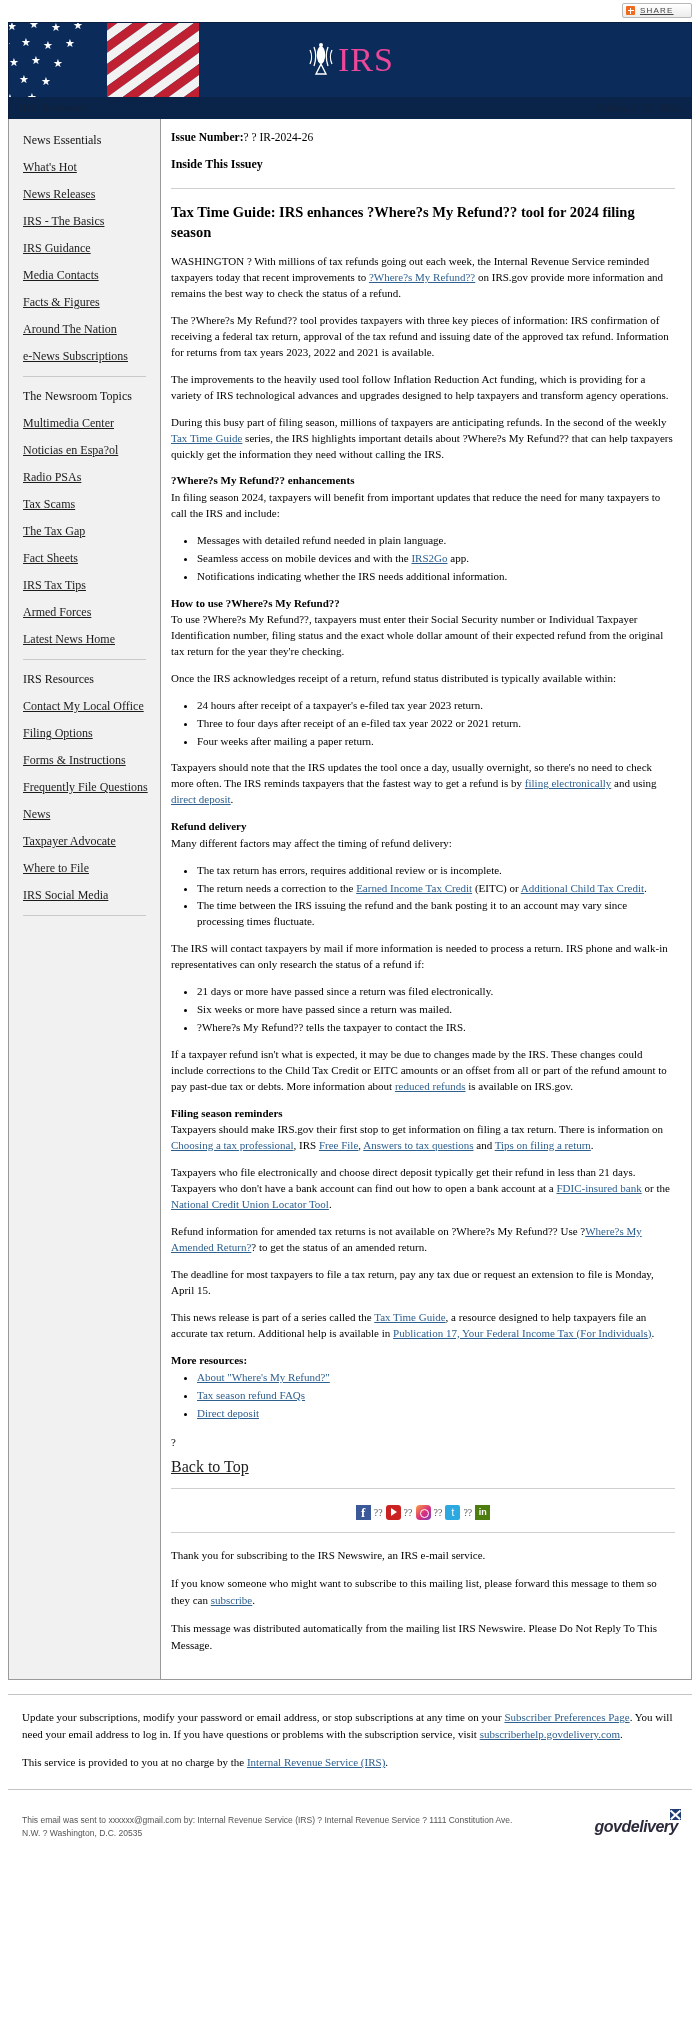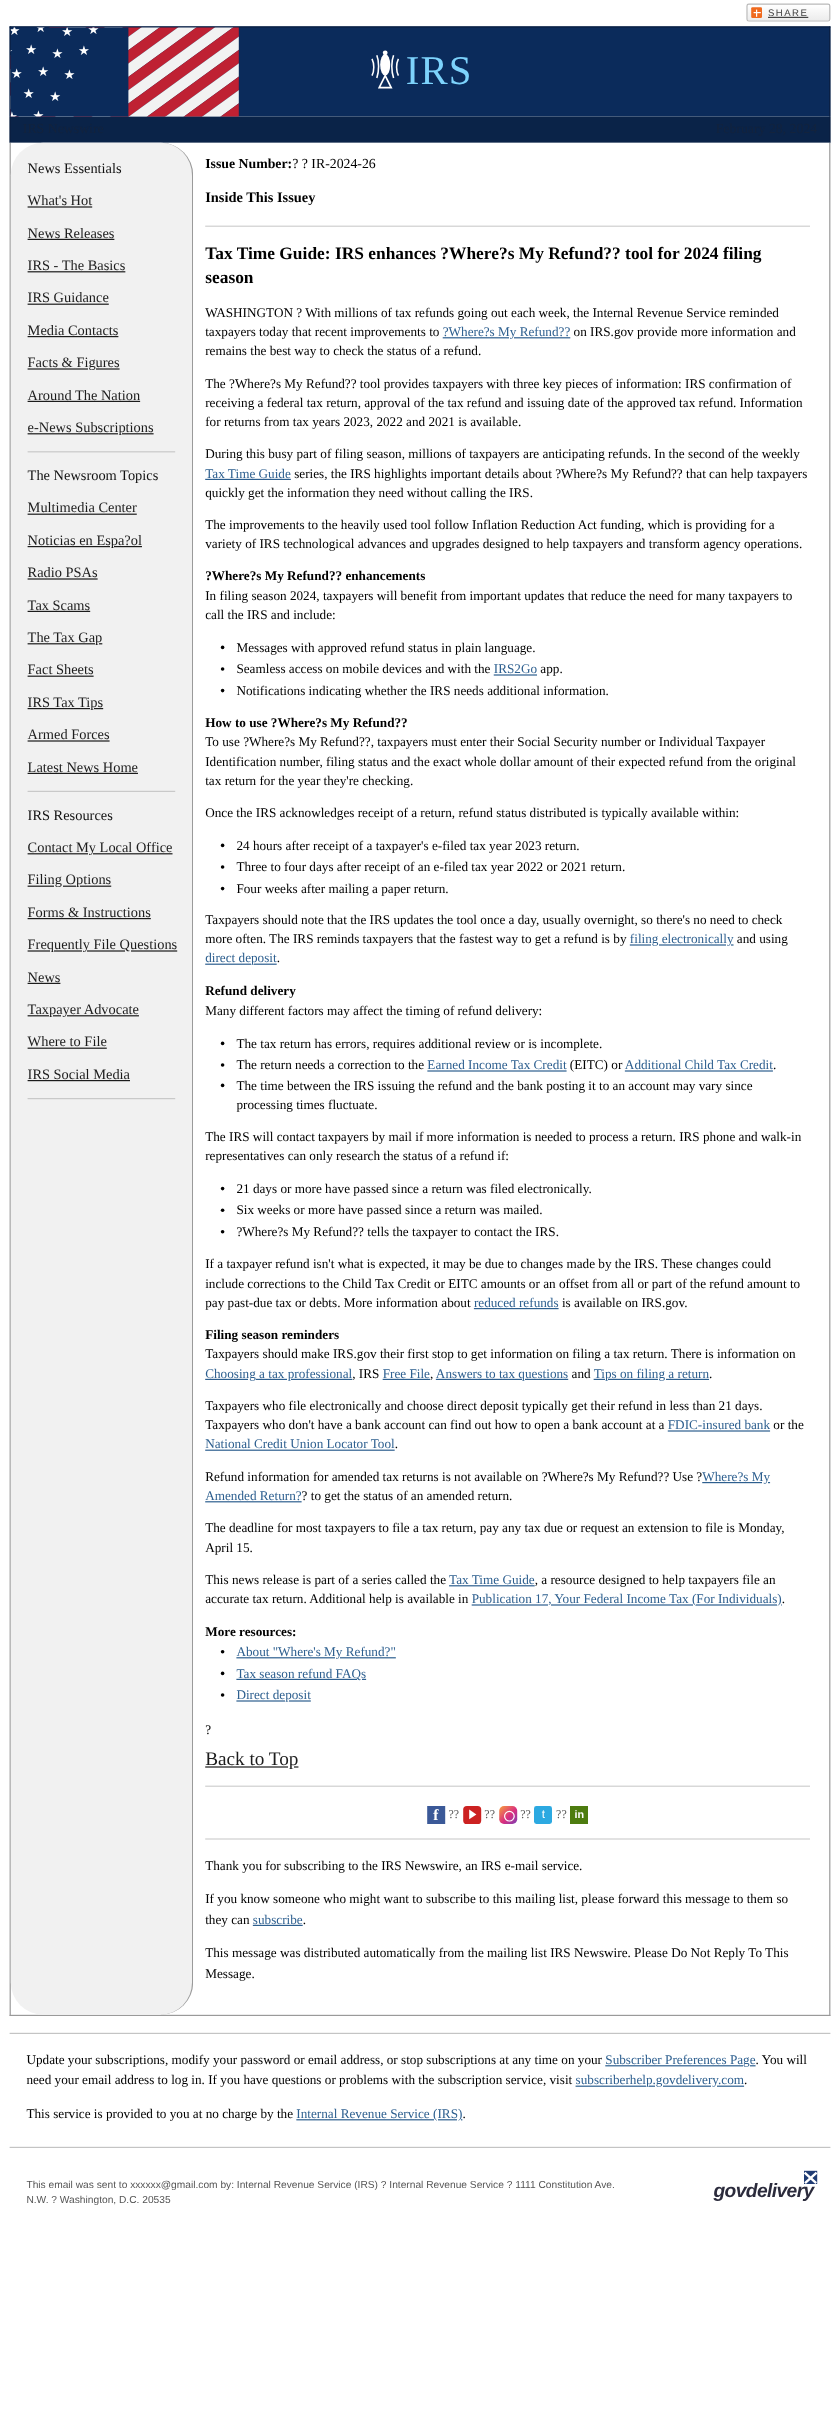--- a/index.html
+++ b/index.html
@@ -47,42 +47,42 @@
   .flag-stripes i.w { background:#f2f2f2; }
   .flag-canton {
     position:absolute; left:-10px; top:-6px; width:108px; height:92px;
     background:#0b2b5b; overflow:hidden;
   }
   .flag-canton .star {
     position:absolute; color:#fff; font-size:11px; line-height:11px;
   }
   .irs-logo {
     position:absolute; left:0; right:0; top:50%; transform:translateY(-50%);
-    text-align:center; color:#7dd3fc;
+    text-align:center; color:#ec4899;
     font-family:"Liberation Serif", serif; font-size:34px; letter-spacing:1px;
   }
   .irs-logo .seal {
     display:inline-block; width:30px; height:34px; vertical-align:-5px;
     margin-right:2px;
   }
 
   
   .newswire {
     margin:0 8px; height:22px; background:#0a2348;
     border:1px solid #0a1f40; border-top:none; border-bottom:none;
     display:flex; align-items:center; justify-content:space-between;
     padding:0 10px; color:#0e1d33; font-size:11.5px;
   }
   .newswire span { color:#13233d; }
 
   
   .shell { margin:0 8px; display:flex; border:1px solid #9a9a9a; border-top:none; background:#fff; }
   .sidebar {
     width:152px; flex:none; background:#f1f1f1;
-    border-right:1px solid #9a9a9a; padding:10px 0 10px 14px;border-radius:27px;
+    border-right:1px solid #9a9a9a; padding:10px 0 10px 14px;
   }
   .sb-head { font-size:12px; color:#111; margin:4px 0 12px; }
   .sb-link { font-size:12px; color:#1c1c1c; text-decoration:underline; display:block; margin:0 0 12px; }
   .sb-rule { height:1px; background:#c9c9c9; margin:4px 14px 12px 0; }
 
   .content { flex:1; padding:12px 16px 14px 10px; min-width:0; }
 
   .issue { font-size:11.5px; margin:0 0 14px; }
   .issue b { font-weight:bold; }
   .inside { font-size:12px; font-weight:bold; margin:0 0 16px; }
@@ -273,28 +273,28 @@
     <div class="inside">Inside This Issuey</div>
 
     <div class="hr"></div>
 
     <h1 class="headline">Tax Time Guide: IRS enhances ?Where?s My Refund?? tool for 2024 filing season</h1>
 
     <p class="body"><span>WASHINGTON ? With millions of tax refunds going out each week, the Internal Revenue Service reminded taxpayers today that recent improvements to </span><a class="lnk">?Where?s My Refund??</a><span> on IRS.gov provide more information and remains the best way to check the status of a refund.</span></p>
 
     <p class="body">The ?Where?s My Refund?? tool provides taxpayers with three key pieces of information: IRS confirmation of receiving a federal tax return, approval of the tax refund and issuing date of the approved tax refund. Information for returns from tax years 2023, 2022 and 2021 is available.</p>
 
+    <p class="body">The improvements to the heavily used tool follow Inflation Reduction Act funding, which is providing for a variety of IRS technological advances and upgrades designed to help taxpayers and transform agency operations.</p>
+
     <p class="body"><span>During this busy part of filing season, millions of taxpayers are anticipating refunds. In the second of the weekly </span><a class="lnk">Tax Time Guide</a><span> series, the IRS highlights important details about ?Where?s My Refund?? that can help taxpayers quickly get the information they need without calling the IRS.</span></p>
-
-    <p class="body">The improvements to the heavily used tool follow Inflation Reduction Act funding, which is providing for a variety of IRS technological advances and upgrades designed to help taxpayers and transform agency operations.</p>
 
     <h2 class="sub">?Where?s My Refund?? enhancements</h2>
     <p class="body">In filing season 2024, taxpayers will benefit from important updates that reduce the need for many taxpayers to call the IRS and include:</p>
     <ul class="list">
-      <li>Messages with approved refund status in plain language.</li>
+      <li>Messages with detailed refund needed in plain language.</li>
       <li><span>Seamless access on mobile devices and with the </span><a class="lnk">IRS2Go</a><span> app.</span></li>
       <li>Notifications indicating whether the IRS needs additional information.</li>
     </ul>
 
     <h2 class="sub">How to use ?Where?s My Refund??</h2>
     <p class="body">To use ?Where?s My Refund??, taxpayers must enter their Social Security number or Individual Taxpayer Identification number, filing status and the exact whole dollar amount of their expected refund from the original tax return for the year they're checking.</p>
 
     <p class="body">Once the IRS acknowledges receipt of a return, refund status distributed is typically available within:</p>
     <ul class="list">
       <li>24 hours after receipt of a taxpayer's e-filed tax year 2023 return.</li>

